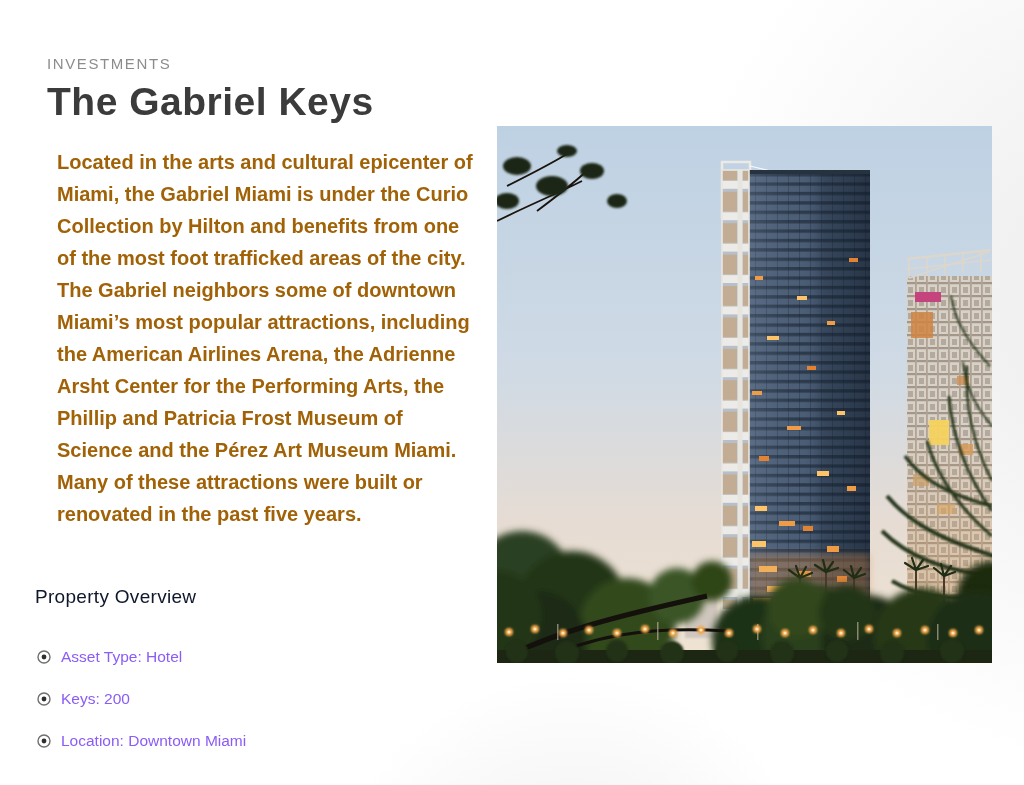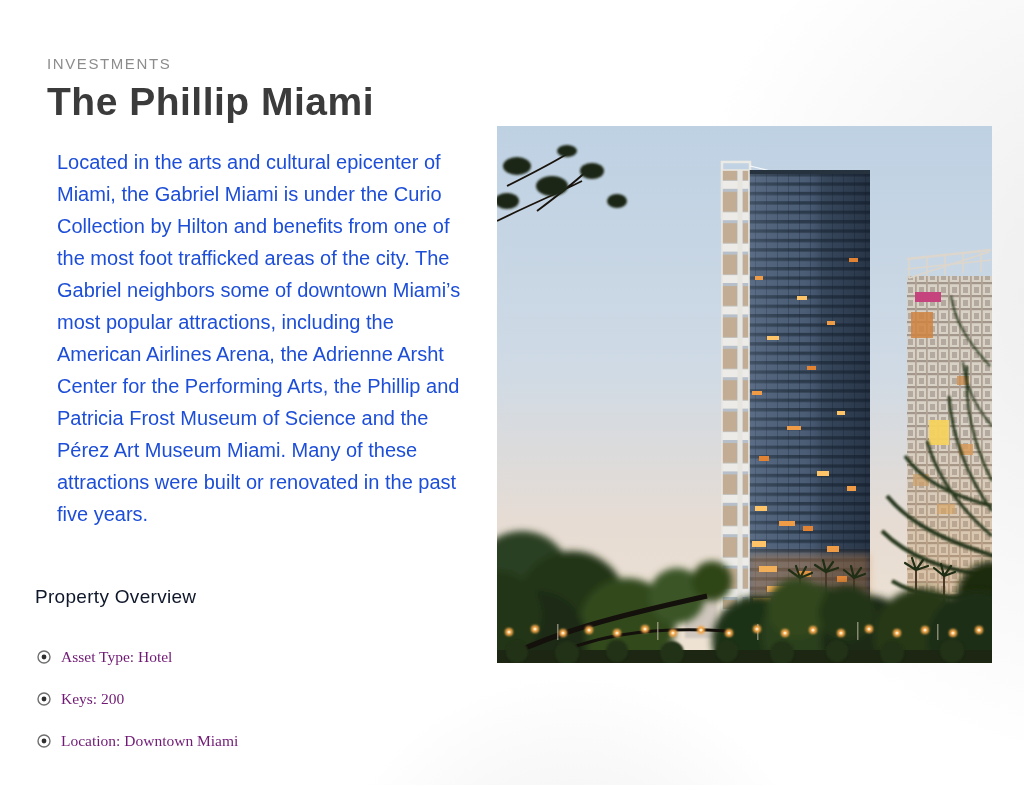--- a/index.html
+++ b/index.html
@@ -26,54 +26,54 @@
     font-weight: 600;
     color: #3b3b3b;
     letter-spacing: 0.5px;
   }
   .description {
     margin-top: 22px;
     margin-left: 10px;
     width: 425px;
     font-size: 20px;
     line-height: 32px;
-    font-weight: 400;
-    color: #1d4ed8;
+    font-weight: 700;
+    color: #a16207;
   }
   .overview-heading {
     position: absolute;
     left: 35px;
     top: 586px;
     font-size: 19px;
     font-weight: 500;
     color: #0f172a;
     letter-spacing: 0.3px;
   }
   .overview-list { position: absolute; left: 37px; top: 648px; list-style: none; }
   .overview-item { display: flex; align-items: center; height: 18px; margin-bottom: 24px; }
   .bullet {
     width: 14px; height: 14px; flex: 0 0 14px;
     margin-right: 10px;
     display: inline-block;
   }
-  .item-label { font-size: 15.5px; color: #701a75; font-family: Liberation Serif, serif; }
+  .item-label { font-size: 15.5px; color: #8b5cf6; }
   .photo {
     position: absolute;
     left: 497px; top: 126px;
     width: 495px; height: 537px;
     overflow: hidden;
   }
   .photo svg { display: block; width: 495px; height: 537px; }
 </style>
 </head>
 <body>
 
 <div class="content">
   <div class="eyebrow">INVESTMENTS</div>
-  <h1 class="title">The Phillip Miami</h1>
+  <h1 class="title">The Gabriel Keys</h1>
   <p class="description">Located in the arts and cultural epicenter of Miami, the Gabriel Miami is under the Curio Collection by Hilton and benefits from one of the most foot trafficked areas of the city. The Gabriel neighbors some of downtown Miami’s most popular attractions, including the American Airlines Arena, the Adrienne Arsht Center for the Performing Arts, the Phillip and Patricia Frost Museum of Science and the Pérez Art Museum Miami. Many of these attractions were built or renovated in the past five years.</p>
 </div>
 
 <h2 class="overview-heading">Property Overview</h2>
 
 <ul class="overview-list">
   <li class="overview-item">
     <span class="bullet">
       <svg viewBox="0 0 14 14">
           <circle cx="7" cy="7" r="6" fill="none" stroke="#6f6f6f" stroke-width="1.4"></circle>

